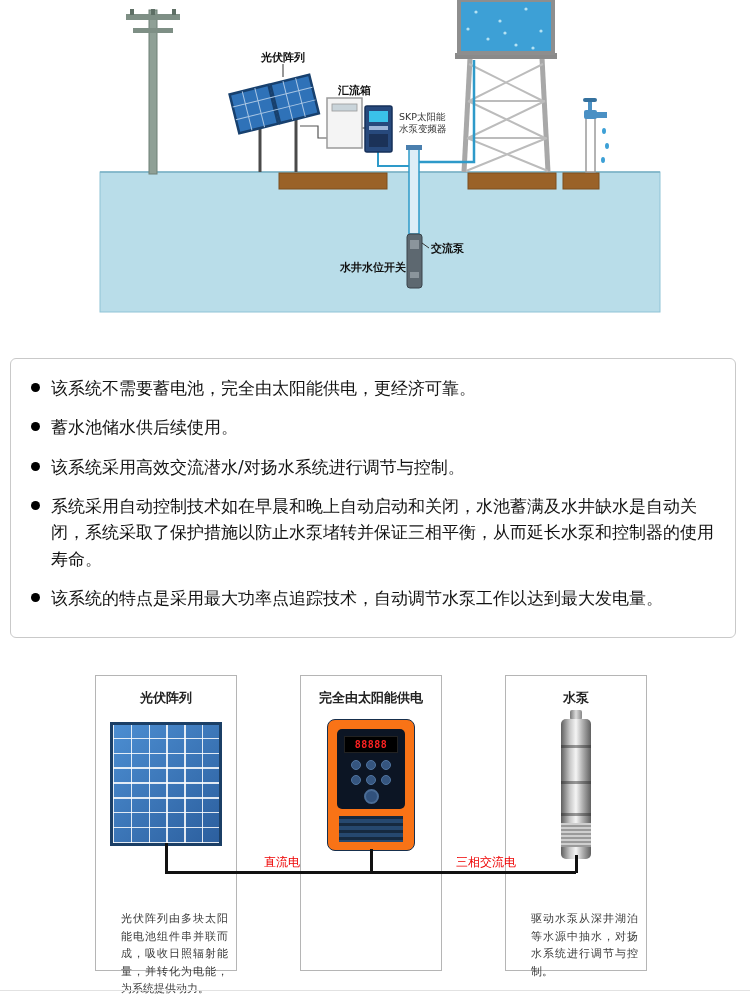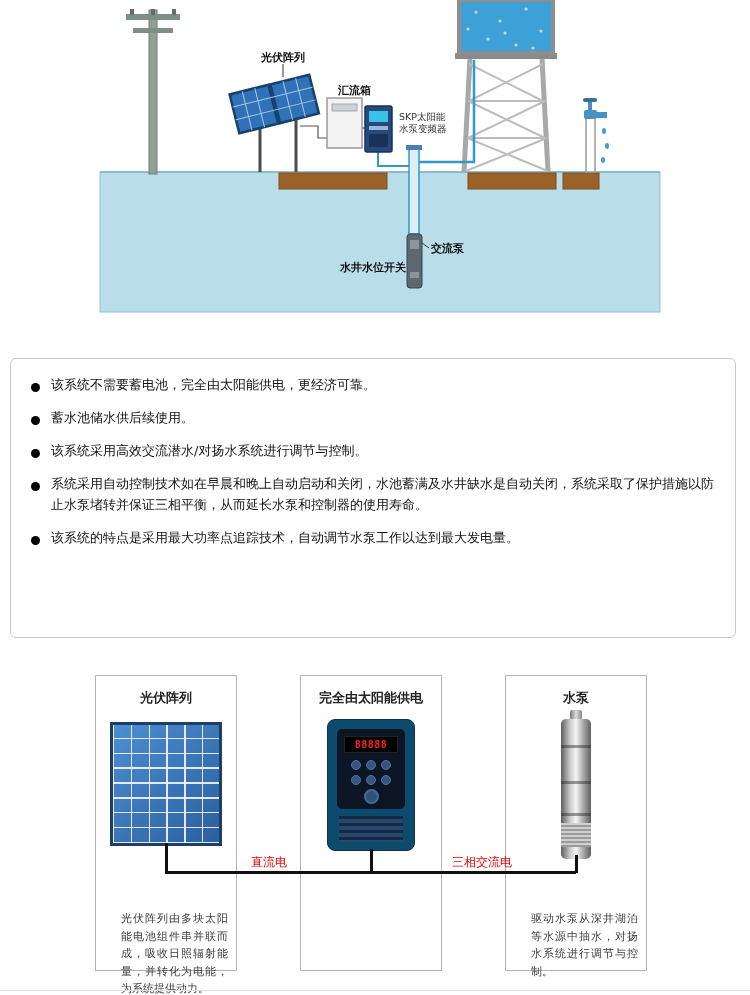--- a/index.html
+++ b/index.html
@@ -10,38 +10,38 @@
   .diagram{position:absolute;left:0;top:0;width:750px;height:345px;}
   .dlbl{font-size:11px;font-weight:bold;fill:#111;}
   .dsm{font-size:9.5px;fill:#333;}
 
   
   .features{position:absolute;left:10px;top:358px;width:726px;height:280px;
             border:1px solid #c9c9c9;border-radius:6px;box-sizing:border-box;
             padding:16px 20px 10px 20px;}
   .feature{display:flex;gap:11px;margin-bottom:13px;}
   .bullet{flex:none;width:9px;height:9px;border-radius:50%;background:#000;margin-top:8px;}
-  .ftext{font-size:13px;line-height:1.55;color:#121212;}
+  .ftext{font-size:17px;line-height:1.55;color:#121212;}
 
   
   .comp-panel{position:absolute;top:675px;width:142px;height:296px;background:#fff;
               border:1px solid #b5b5b5;box-sizing:border-box;}
   .panel-title{padding-top:13px;text-align:center;font-size:13px;font-weight:bold;color:#222;}
   .panel-desc{position:absolute;left:25px;right:8px;top:206px;font-size:11px;
               color:#3a3a3a;line-height:1.6;text-align:justify;margin-top:28px;}
 
   .solar-img{width:112px;height:124px;margin:15px auto 0;box-sizing:border-box;
     border:3px solid #1b3f66;
     background-image:
       repeating-linear-gradient(90deg, rgba(255,255,255,.85) 0 1.5px, transparent 1.5px 17.8px),
       repeating-linear-gradient(0deg, rgba(255,255,255,.85) 0 1.5px, transparent 1.5px 14.8px),
       linear-gradient(135deg,#4c8ed2 0%,#2c5f9e 100%);}
 
   .inv-img{position:relative;width:88px;height:132px;margin:12px auto 0;
-           background:#0c4a6e;border:1px solid #162f4d;border-radius:8px;box-sizing:border-box;}
+           background:#f97316;border:1px solid #162f4d;border-radius:8px;box-sizing:border-box;}
   .inv-face{position:absolute;left:9px;top:9px;right:9px;height:80px;background:#0c1524;border-radius:5px;}
   .inv-display{margin:7px auto 0;width:52px;height:15px;background:#000;border:1px solid #222;
                color:#ff2222;font-family:"DejaVu Sans Mono",monospace;font-size:10px;
                font-weight:bold;text-align:center;line-height:15px;letter-spacing:.5px;}
   .inv-keys{display:grid;grid-template-columns:repeat(3,10px);gap:5px;justify-content:center;margin-top:7px;}
   .inv-key{width:10px;height:10px;border-radius:50%;background:#35557f;border:1px solid #50749f;box-sizing:border-box;}
   .inv-knob{width:15px;height:15px;border-radius:50%;background:#31517c;border:2px solid #4a6c96;margin:4px auto 0;box-sizing:border-box;}
   .inv-vents{position:absolute;left:11px;right:11px;bottom:8px;height:26px;
              background:repeating-linear-gradient(180deg,#16293f 0 3px,#26486f 3px 7px);}
 
@@ -53,21 +53,21 @@
   .pump-band{position:absolute;left:0;right:0;height:3px;background:rgba(40,40,40,.45);}
   .pump-screen{position:absolute;bottom:12px;left:0;right:0;height:24px;
                background:repeating-linear-gradient(0deg,#9a9a9a 0 2px,#cfcfcf 2px 4px);}
 
   
   .conn{position:absolute;background:#111;}
   .hline{left:165px;top:871px;width:411px;height:3px;}
   .v1{left:165px;top:843px;width:3px;height:30px;}
   .v2{left:370px;top:849px;width:3px;height:24px;}
   .v3{left:575px;top:855px;width:3px;height:18px;}
-  .conn-label{position:absolute;top:854px;font-size:12px;color:#ee0000;text-align:center;}
+  .conn-label{position:absolute;top:854px;font-size:12px;color:#ee0000;text-align:right;}
   .dc{left:238px;width:62px;}
   .ac{left:448px;width:68px;}
 
   .section-divider{position:absolute;left:0;right:0;top:990px;height:1px;background:#e2e2e2;}
 </style>
 </head>
 <body>
 
 <div class="page">
 

